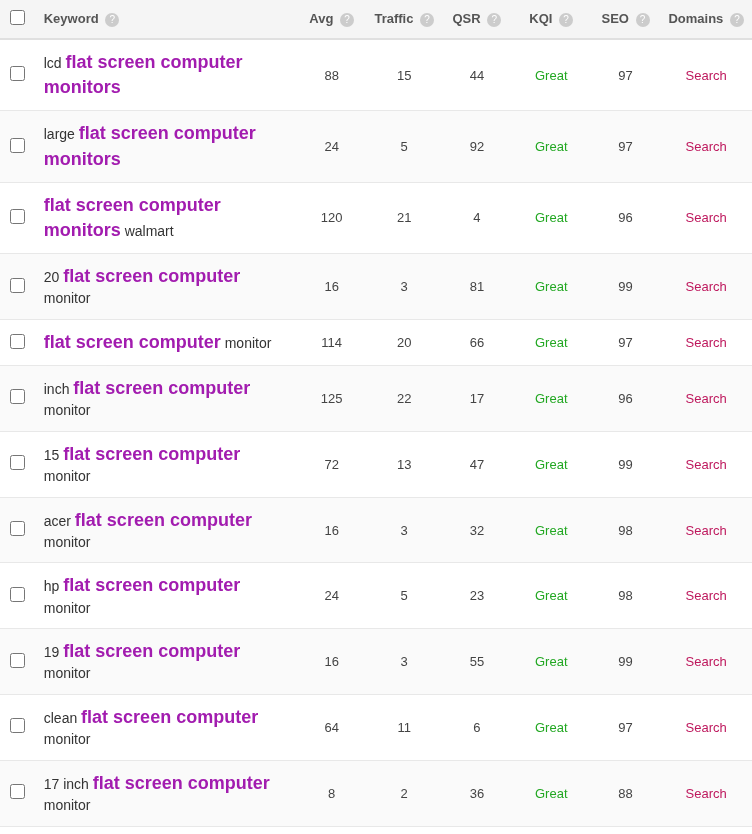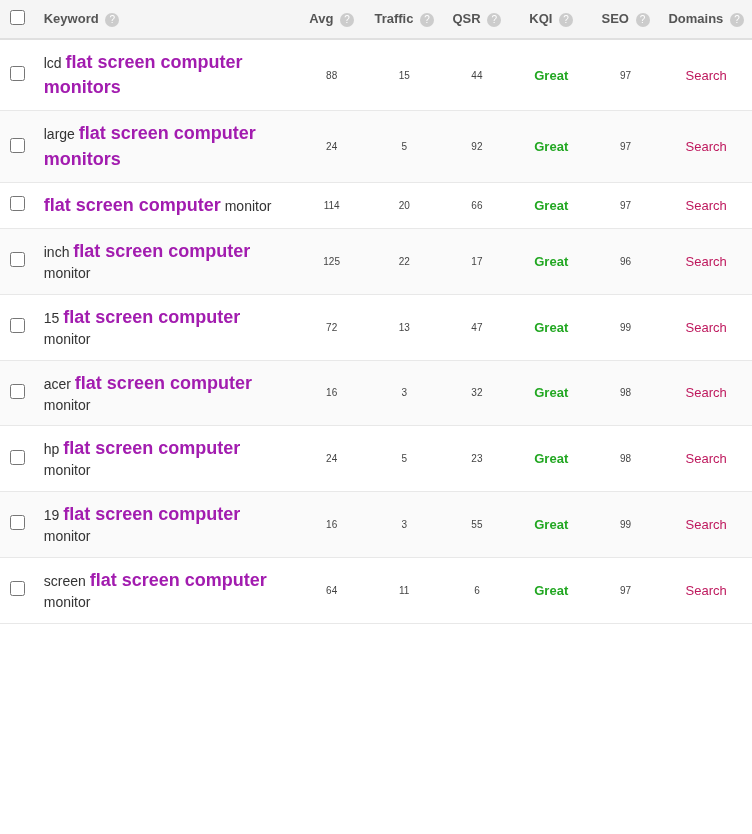--- a/index.html
+++ b/index.html
@@ -95,37 +95,37 @@
       font-size: 14px;
       color: #333;
     }
     .keyword-bold {
       font-weight: bold;
       font-size: 18px;
       color: #a21caf;
     }
     .kqi-great {
       color: #22a722;
-      font-weight: 700;
+      font-weight: 400;
     }
     .search-link {
       color: #be185d;
       text-decoration: none;
       cursor: pointer;
       font-weight: 500;
     }
     input[type="checkbox"] {
       width: 15px;
       height: 15px;
       cursor: pointer;
       accent-color: #1a73e8;
     }
     .num-value {
       color: #444;
-      font-size: 10px;
+      font-size: 13px;
     }
   </style>
 </head>
 <body>
 
 <div class="table-container">
   <table>
     <thead>
       <tr>
         <th class="col-checkbox">
@@ -177,20 +177,40 @@
           <td class="col-keyword keyword-cell"><span class="keyword-normal">large </span><span class="keyword-bold">flat screen computer monitors</span></td>
           <td class="col-avg num-value">24</td>
           <td class="col-traffic num-value">5</td>
           <td class="col-qsr num-value">92</td>
           <td class="col-kqi kqi-great">Great</td>
           <td class="col-seo num-value">97</td>
           <td class="col-domains"><a class="search-link" href="#">Search</a></td>
         </tr>
         <tr>
           <td class="col-checkbox"><input type="checkbox" style=""></td>
+          <td class="col-keyword keyword-cell"><span class="keyword-bold">flat screen computer monitors</span><span class="keyword-normal"> walmart</span></td>
+          <td class="col-avg num-value">120</td>
+          <td class="col-traffic num-value">21</td>
+          <td class="col-qsr num-value">4</td>
+          <td class="col-kqi kqi-great">Great</td>
+          <td class="col-seo num-value">96</td>
+          <td class="col-domains"><a class="search-link" href="#">Search</a></td>
+        </tr>
+        <tr>
+          <td class="col-checkbox"><input type="checkbox" style=""></td>
+          <td class="col-keyword keyword-cell"><span class="keyword-normal">20 </span><span class="keyword-bold">flat screen computer</span><span class="keyword-normal"> monitor</span></td>
+          <td class="col-avg num-value">16</td>
+          <td class="col-traffic num-value">3</td>
+          <td class="col-qsr num-value">81</td>
+          <td class="col-kqi kqi-great">Great</td>
+          <td class="col-seo num-value">99</td>
+          <td class="col-domains"><a class="search-link" href="#">Search</a></td>
+        </tr>
+        <tr>
+          <td class="col-checkbox"><input type="checkbox" style=""></td>
           <td class="col-keyword keyword-cell"><span class="keyword-bold">flat screen computer</span><span class="keyword-normal"> monitor</span></td>
           <td class="col-avg num-value">114</td>
           <td class="col-traffic num-value">20</td>
           <td class="col-qsr num-value">66</td>
           <td class="col-kqi kqi-great">Great</td>
           <td class="col-seo num-value">97</td>
           <td class="col-domains"><a class="search-link" href="#">Search</a></td>
         </tr>
         <tr>
           <td class="col-checkbox"><input type="checkbox" style=""></td>
@@ -237,23 +257,33 @@
           <td class="col-keyword keyword-cell"><span class="keyword-normal">19 </span><span class="keyword-bold">flat screen computer</span><span class="keyword-normal"> monitor</span></td>
           <td class="col-avg num-value">16</td>
           <td class="col-traffic num-value">3</td>
           <td class="col-qsr num-value">55</td>
           <td class="col-kqi kqi-great">Great</td>
           <td class="col-seo num-value">99</td>
           <td class="col-domains"><a class="search-link" href="#">Search</a></td>
         </tr>
         <tr>
           <td class="col-checkbox"><input type="checkbox" style=""></td>
-          <td class="col-keyword keyword-cell"><span class="keyword-normal">screen </span><span class="keyword-bold">flat screen computer</span><span class="keyword-normal"> monitor</span></td>
+          <td class="col-keyword keyword-cell"><span class="keyword-normal">clean </span><span class="keyword-bold">flat screen computer</span><span class="keyword-normal"> monitor</span></td>
           <td class="col-avg num-value">64</td>
           <td class="col-traffic num-value">11</td>
           <td class="col-qsr num-value">6</td>
           <td class="col-kqi kqi-great">Great</td>
           <td class="col-seo num-value">97</td>
+          <td class="col-domains"><a class="search-link" href="#">Search</a></td>
+        </tr>
+        <tr>
+          <td class="col-checkbox"><input type="checkbox" style=""></td>
+          <td class="col-keyword keyword-cell"><span class="keyword-normal">17 inch </span><span class="keyword-bold">flat screen computer</span><span class="keyword-normal"> monitor</span></td>
+          <td class="col-avg num-value">8</td>
+          <td class="col-traffic num-value">2</td>
+          <td class="col-qsr num-value">36</td>
+          <td class="col-kqi kqi-great">Great</td>
+          <td class="col-seo num-value">88</td>
           <td class="col-domains"><a class="search-link" href="#">Search</a></td>
         </tr>
       </tbody>
   </table>
 </div>
 
 </body></html>

